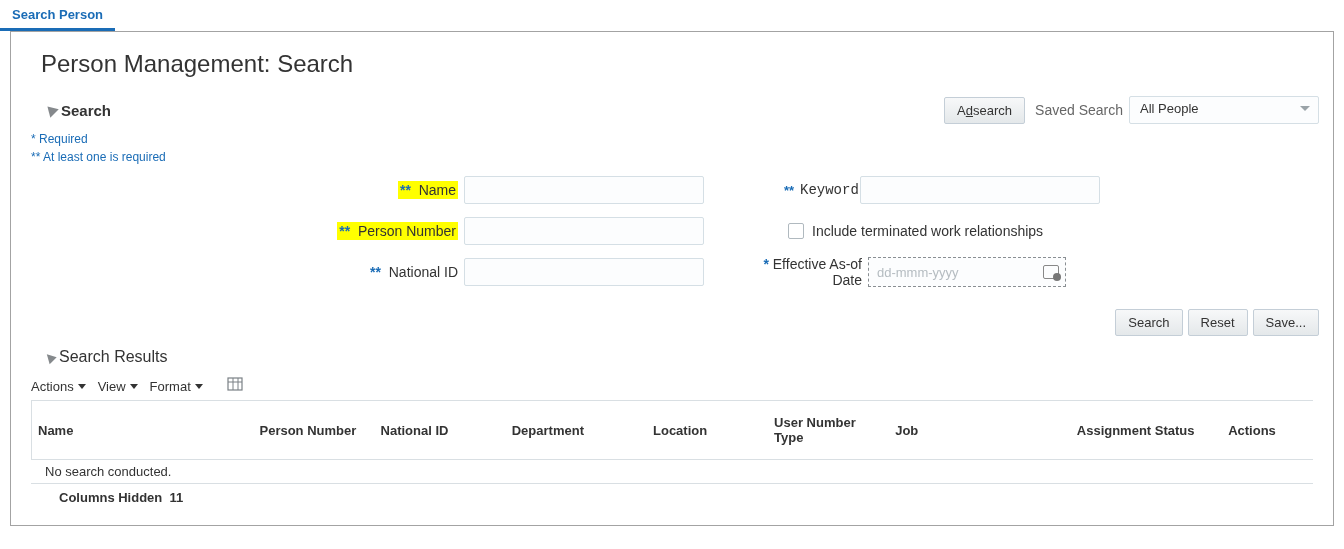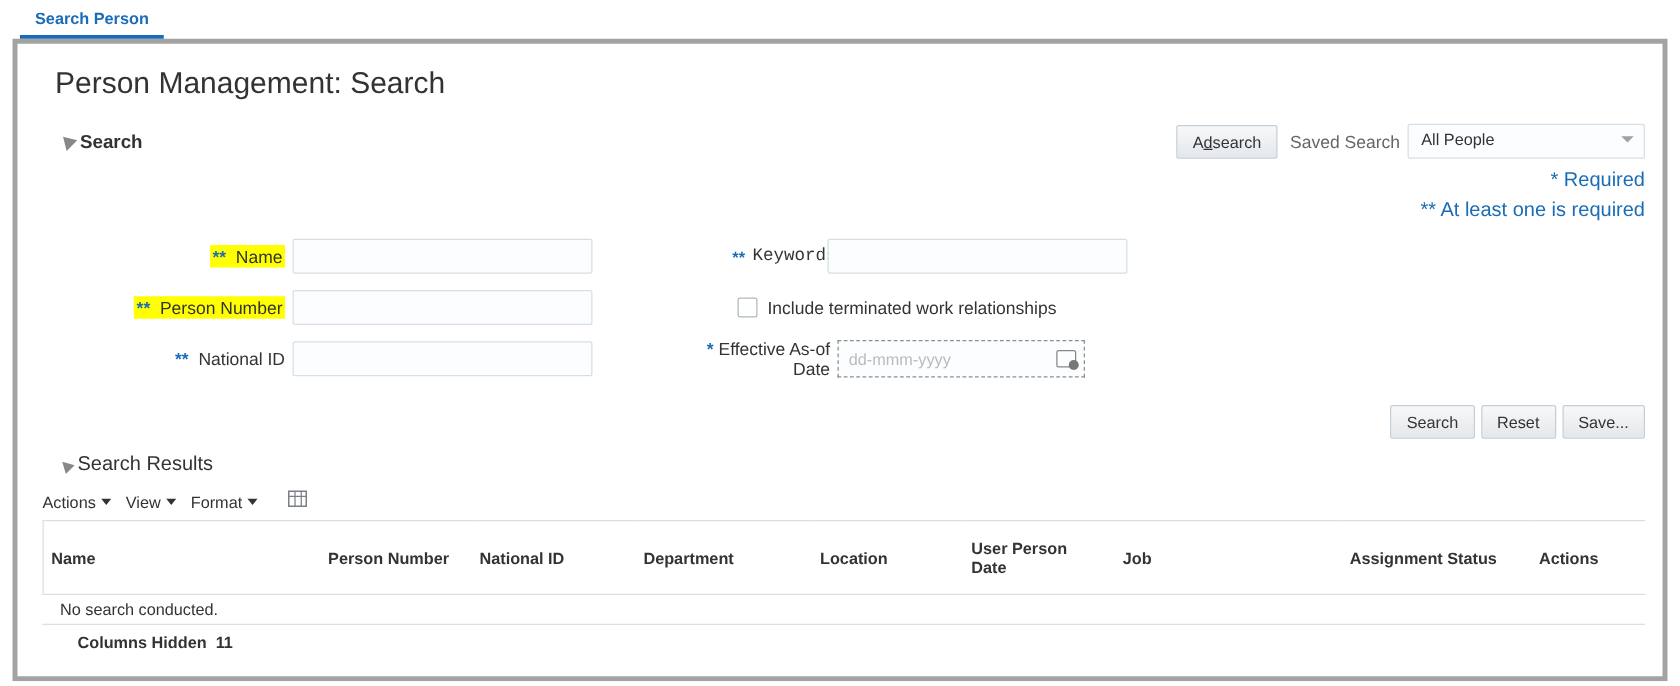--- a/index.html
+++ b/index.html
@@ -8,34 +8,34 @@
     font-family: "Helvetica Neue", Helvetica, Arial, sans-serif;
     font-size: 13px;
     color: #333;
     background: #fff;
     width: 1344px;
   }
   .tab-bar {
     height: 31px;
     display: flex;
     align-items: stretch;
-    padding-left: 16px;
+    padding-left: 0;
     text-align: center;
   }
   .tab {
     padding: 0 12px;
     font-size: 13px;
     font-weight: bold;
     color: #1a6cb6;
     border-bottom: 3px solid #1a6cb6;
     display: flex;
     align-items: center;
   }
   .content-border {
-    border: 4px solid #a3a3a3;
+    border: 1px solid #a3a3a3;
     margin: 0 10px 0 10px;
     padding: 18px 0 20px 20px;
   }
   .page-title {
     font-size: 24px;
     font-weight: normal;
     color: #333;
     margin: 0 0 18px 10px;
   }
   .search-bar {
@@ -101,30 +101,31 @@
     color: #333;
     cursor: pointer;
   }
   .chev {
     width: 0; height: 0;
     border-left: 5px solid transparent;
     border-right: 5px solid transparent;
     border-top: 5px solid #9aa3a8;
   }
   .hints {
-    text-align: right;
-    font-size: 16px;
+    text-align: left;
+    font-size: 12px;
     color: #1a6cb6;
     margin: 6px 14px 10px 0;
     line-height: 1.5;
   }
   .form-area {
     display: flex;
-    gap: 60px;
+    gap: 28px;
     margin: 4px 0 4px 0;
+    justify-content: center;
   }
   .form-col { }
   .form-row {
     display: flex;
     align-items: center;
     margin-bottom: 13px;
     height: 28px;
   }
   .form-row label {
     width: 200px;
@@ -367,21 +368,21 @@
   </div>
 
   <table class="results">
     <thead>
       <tr>
         <th class="first" style="width:220px">Name</th>
         <th style="width:120px">Person Number</th>
         <th style="width:130px">National ID</th>
         <th style="width:140px">Department</th>
         <th style="width:120px">Location</th>
-        <th style="width:120px">User Person Date</th>
+        <th style="width:120px">User Number Type</th>
         <th style="width:180px">Job</th>
         <th style="width:150px">Assignment Status</th>
         <th style="width:90px">Actions</th>
       </tr>
     </thead>
   </table>
   <div class="no-data">No search conducted.</div>
   <div class="cols-hidden">
     <span>Columns Hidden</span>&nbsp;&nbsp;<span>11</span>
   </div>

